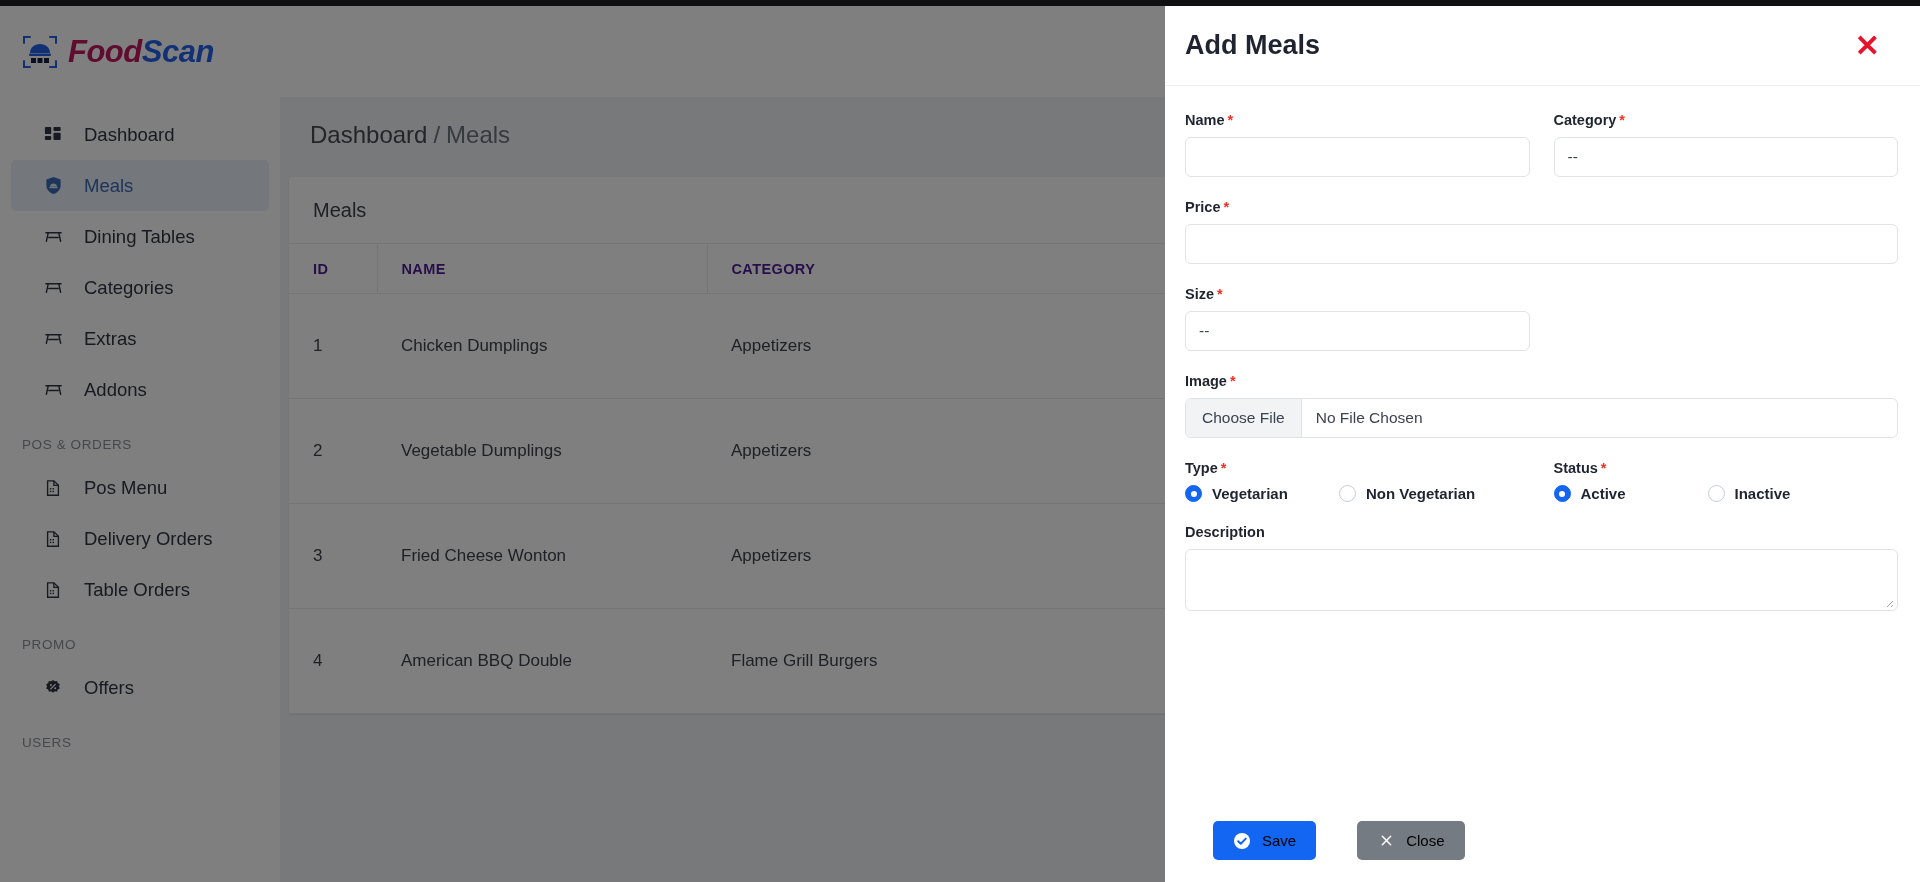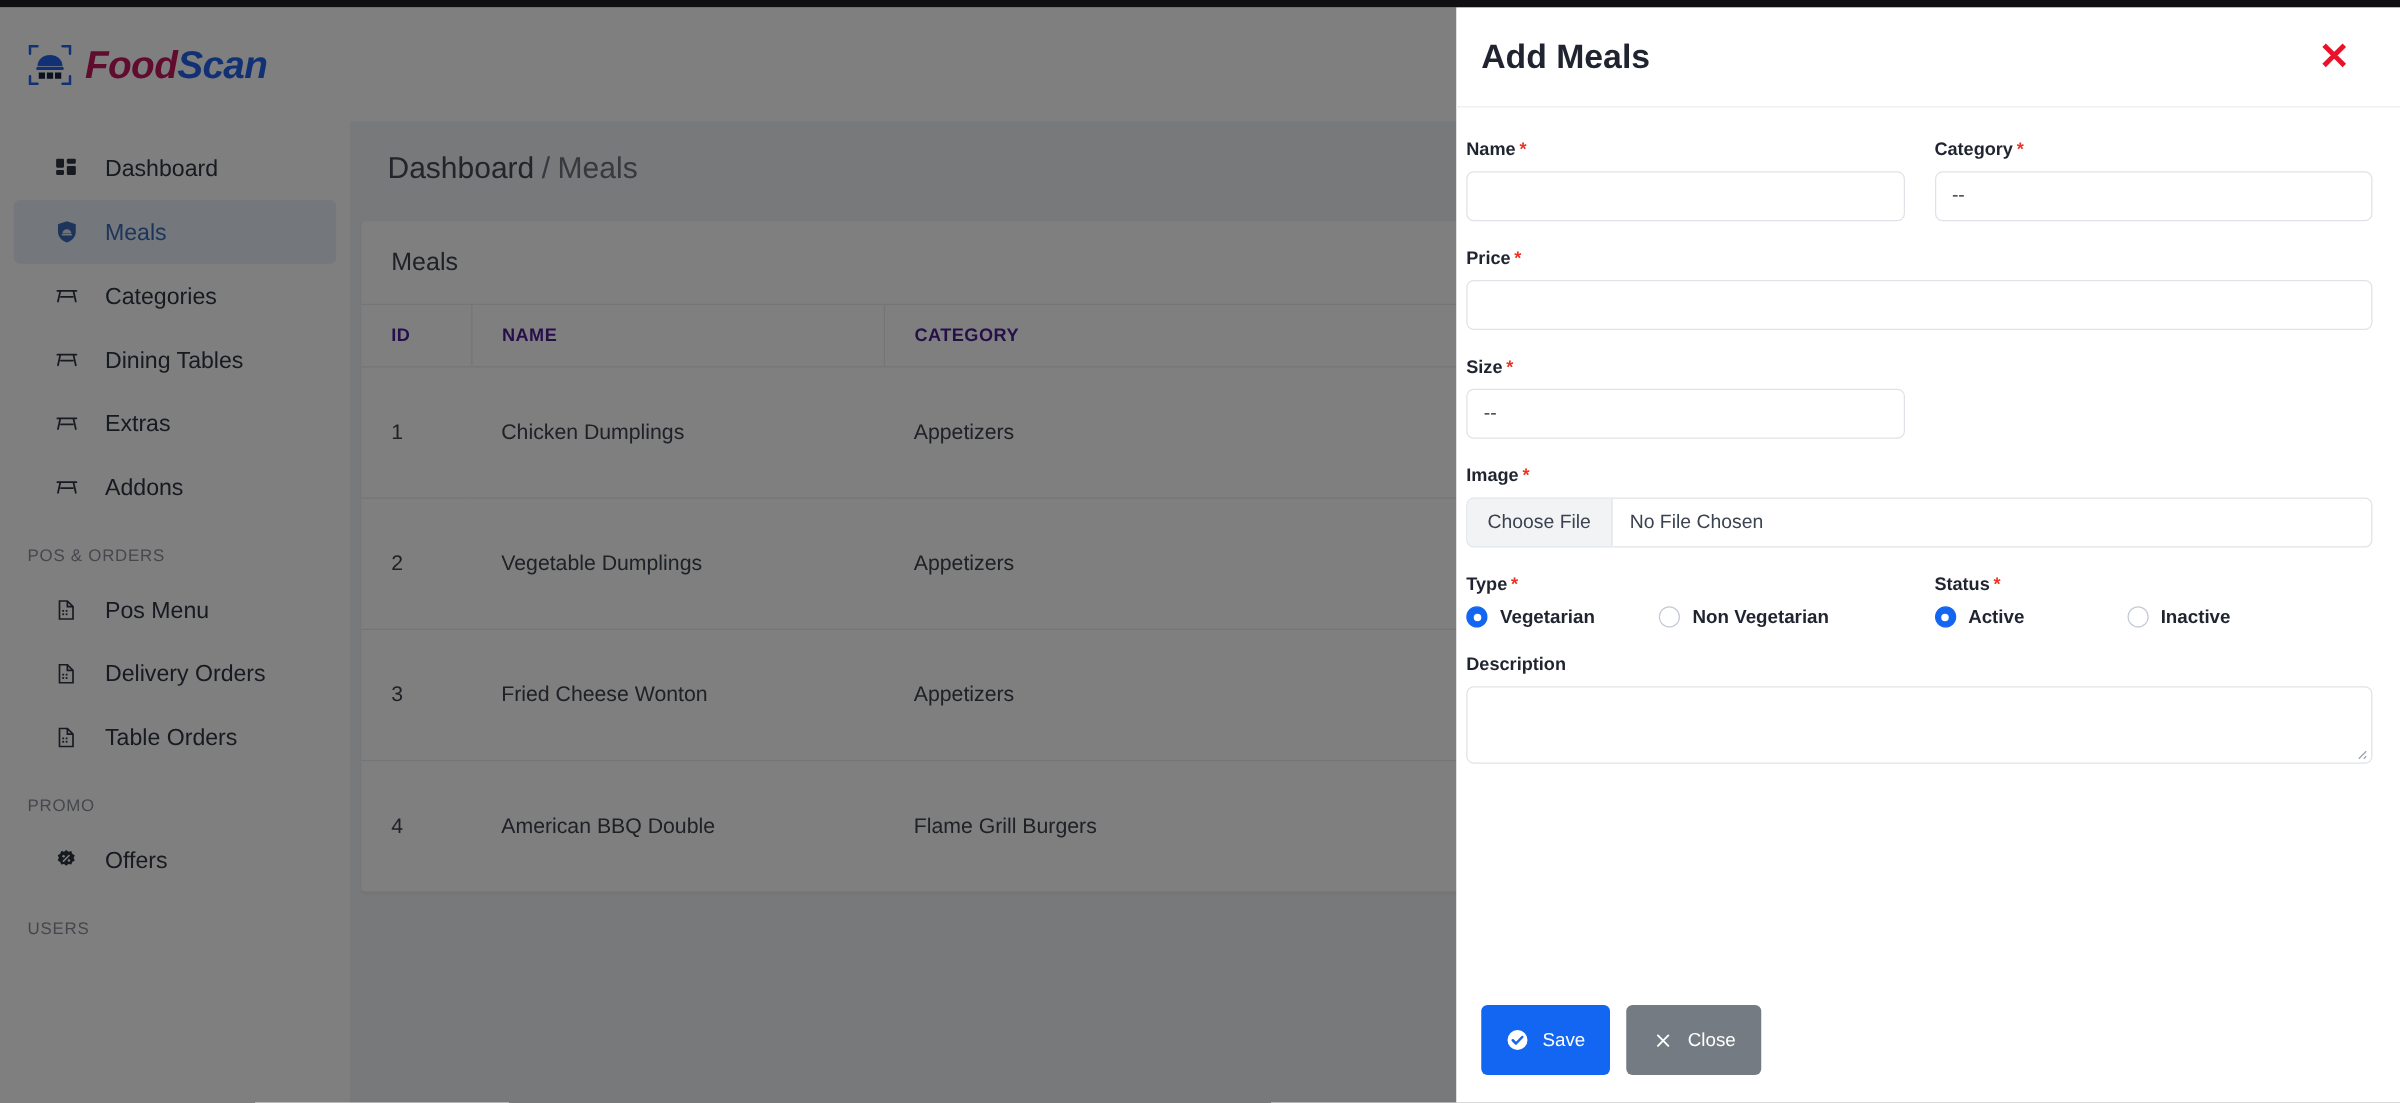--- a/index.html
+++ b/index.html
@@ -163,21 +163,21 @@
     padding: 0 40px 0 20px;
     border-bottom: 1px solid #eceef0;
     gap: 32px;
   }
   .modal-title { font-size: 27px; font-weight: 700; color: #1f2430; }
   .modal-close {
     margin-left: auto; color: #e8132b;
     font-size: 30px; font-weight: 700; line-height: 1;
     font-family: "Liberation Sans", sans-serif;
   }
-  .modal-body { padding: 26px 22px 0 8px; flex: 1 1 auto; }
+  .modal-body { padding: 26px 22px 0 20px; flex: 1 1 auto; }
 
   .row2 { display: flex; gap: 24px; margin-bottom: 22px; }
   .fcol { flex: 1 1 0; min-width: 0; }
   .flabel {
     font-size: 14.5px; font-weight: 700; color: #1f2430;
     display: block; margin-bottom: 9px;
   }
   .req { color: #ef3124; font-weight: 700; margin-left: 3px; }
   .finput, .fselect {
     width: 100%; height: 40px;
@@ -225,23 +225,23 @@
   .resize-grip {
     position: absolute; right: 3px; bottom: 2px;
     width: 12px; height: 12px; color: #9aa2ad;
     font-size: 13px; line-height: 12px;
   }
   .modal-foot {
     padding: 18px 20px 22px 20px;
     display: flex; gap: 13px;
   }
   .btn {
-    height: 56px; border-radius: 5px;
+    height: 39px; border-radius: 5px;
     display: flex; align-items: center; gap: 11px;
-    padding: 0 20px; font-size: 15px; color: #ffffff;
+    padding: 0 20px; font-size: 15px; color: #000000; margin-left: 28px;
   }
   .btn.save { background: #1266f1; }
   .btn.close { background: #757b82; }
   .btn-ico { width: 18px; height: 18px; display: flex; align-items: center; justify-content: center; }
 </style>
 </head>
 <body>
 
 <div class="chrome-strip"></div>
 
@@ -352,30 +352,30 @@
       </span>
       <span>Meals</span>
     </div>
 
     <div class="nav-item">
       <span class="nav-icon">
         <svg viewBox="0 0 20 20" width="19" height="19" stroke="#2f3540" stroke-width="1.5" fill="none" stroke-linecap="round">
           <path d="M2 6h16M4.5 6l-2 9M15.5 6l2 9M5 11h10"></path>
         </svg>
       </span>
-      <span>Categories</span>
+      <span>Dining Tables</span>
     </div>
 
     <div class="nav-item">
       <span class="nav-icon">
         <svg viewBox="0 0 20 20" width="19" height="19" stroke="#2f3540" stroke-width="1.5" fill="none" stroke-linecap="round">
           <path d="M2 6h16M4.5 6l-2 9M15.5 6l2 9M5 11h10"></path>
         </svg>
       </span>
-      <span>Dining Tables</span>
+      <span>Categories</span>
     </div>
 
     <div class="nav-item">
       <span class="nav-icon">
         <svg viewBox="0 0 20 20" width="19" height="19" stroke="#2f3540" stroke-width="1.5" fill="none" stroke-linecap="round">
           <path d="M2 6h16M4.5 6l-2 9M15.5 6l2 9M5 11h10"></path>
         </svg>
       </span>
       <span>Extras</span>
     </div>

